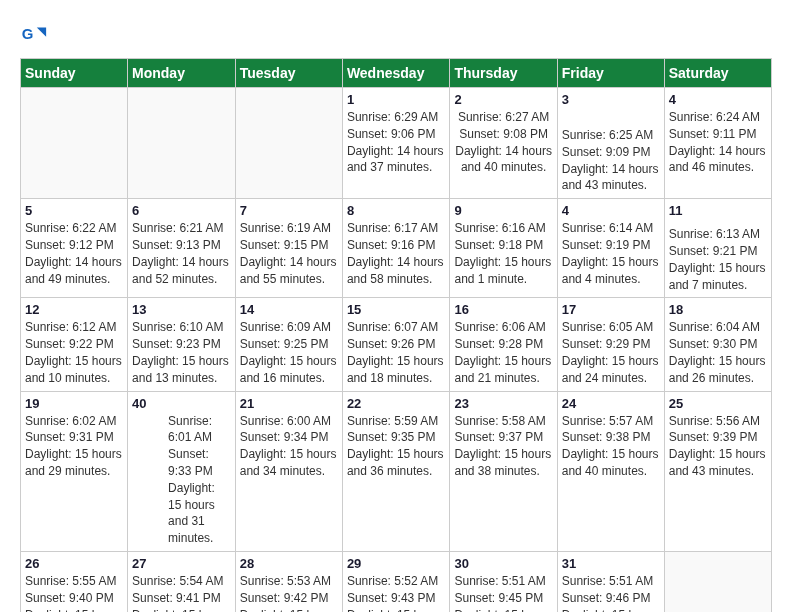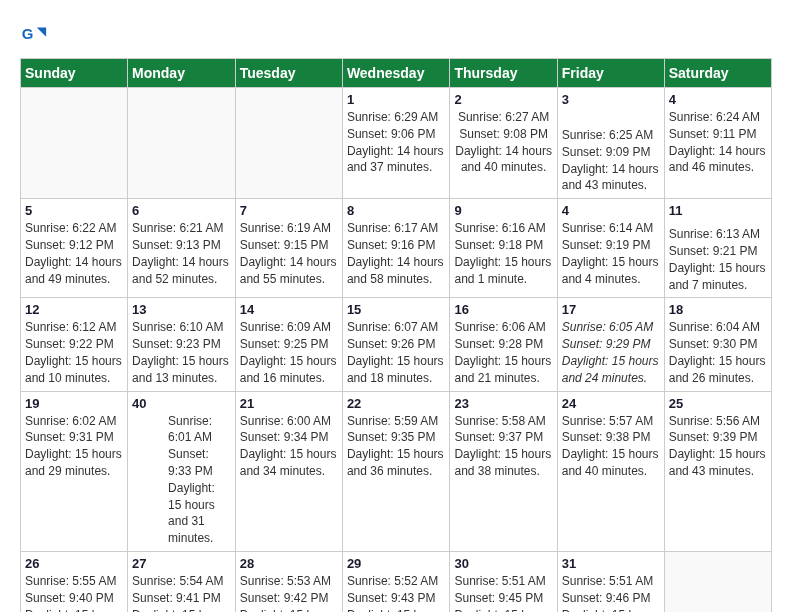--- a/index.html
+++ b/index.html
@@ -224,21 +224,21 @@
         </td>
         <td>
           <div class="day-number">16</div>
           <div class="day-info" style="white-space: pre-line;">Sunrise: 6:06 AM
 Sunset: 9:28 PM
 Daylight: 15 hours
 and 21 minutes.</div>
         </td>
         <td>
           <div class="day-number">17</div>
-          <div class="day-info" style="white-space: pre-line; font-style: italic;">Sunrise: 6:05 AM
+          <div class="day-info" style="white-space: pre-line;">Sunrise: 6:05 AM
 Sunset: 9:29 PM
 Daylight: 15 hours
 and 24 minutes.</div>
         </td>
         <td>
           <div class="day-number">18</div>
           <div class="day-info" style="white-space: pre-line;">Sunrise: 6:04 AM
 Sunset: 9:30 PM
 Daylight: 15 hours
 and 26 minutes.</div>

